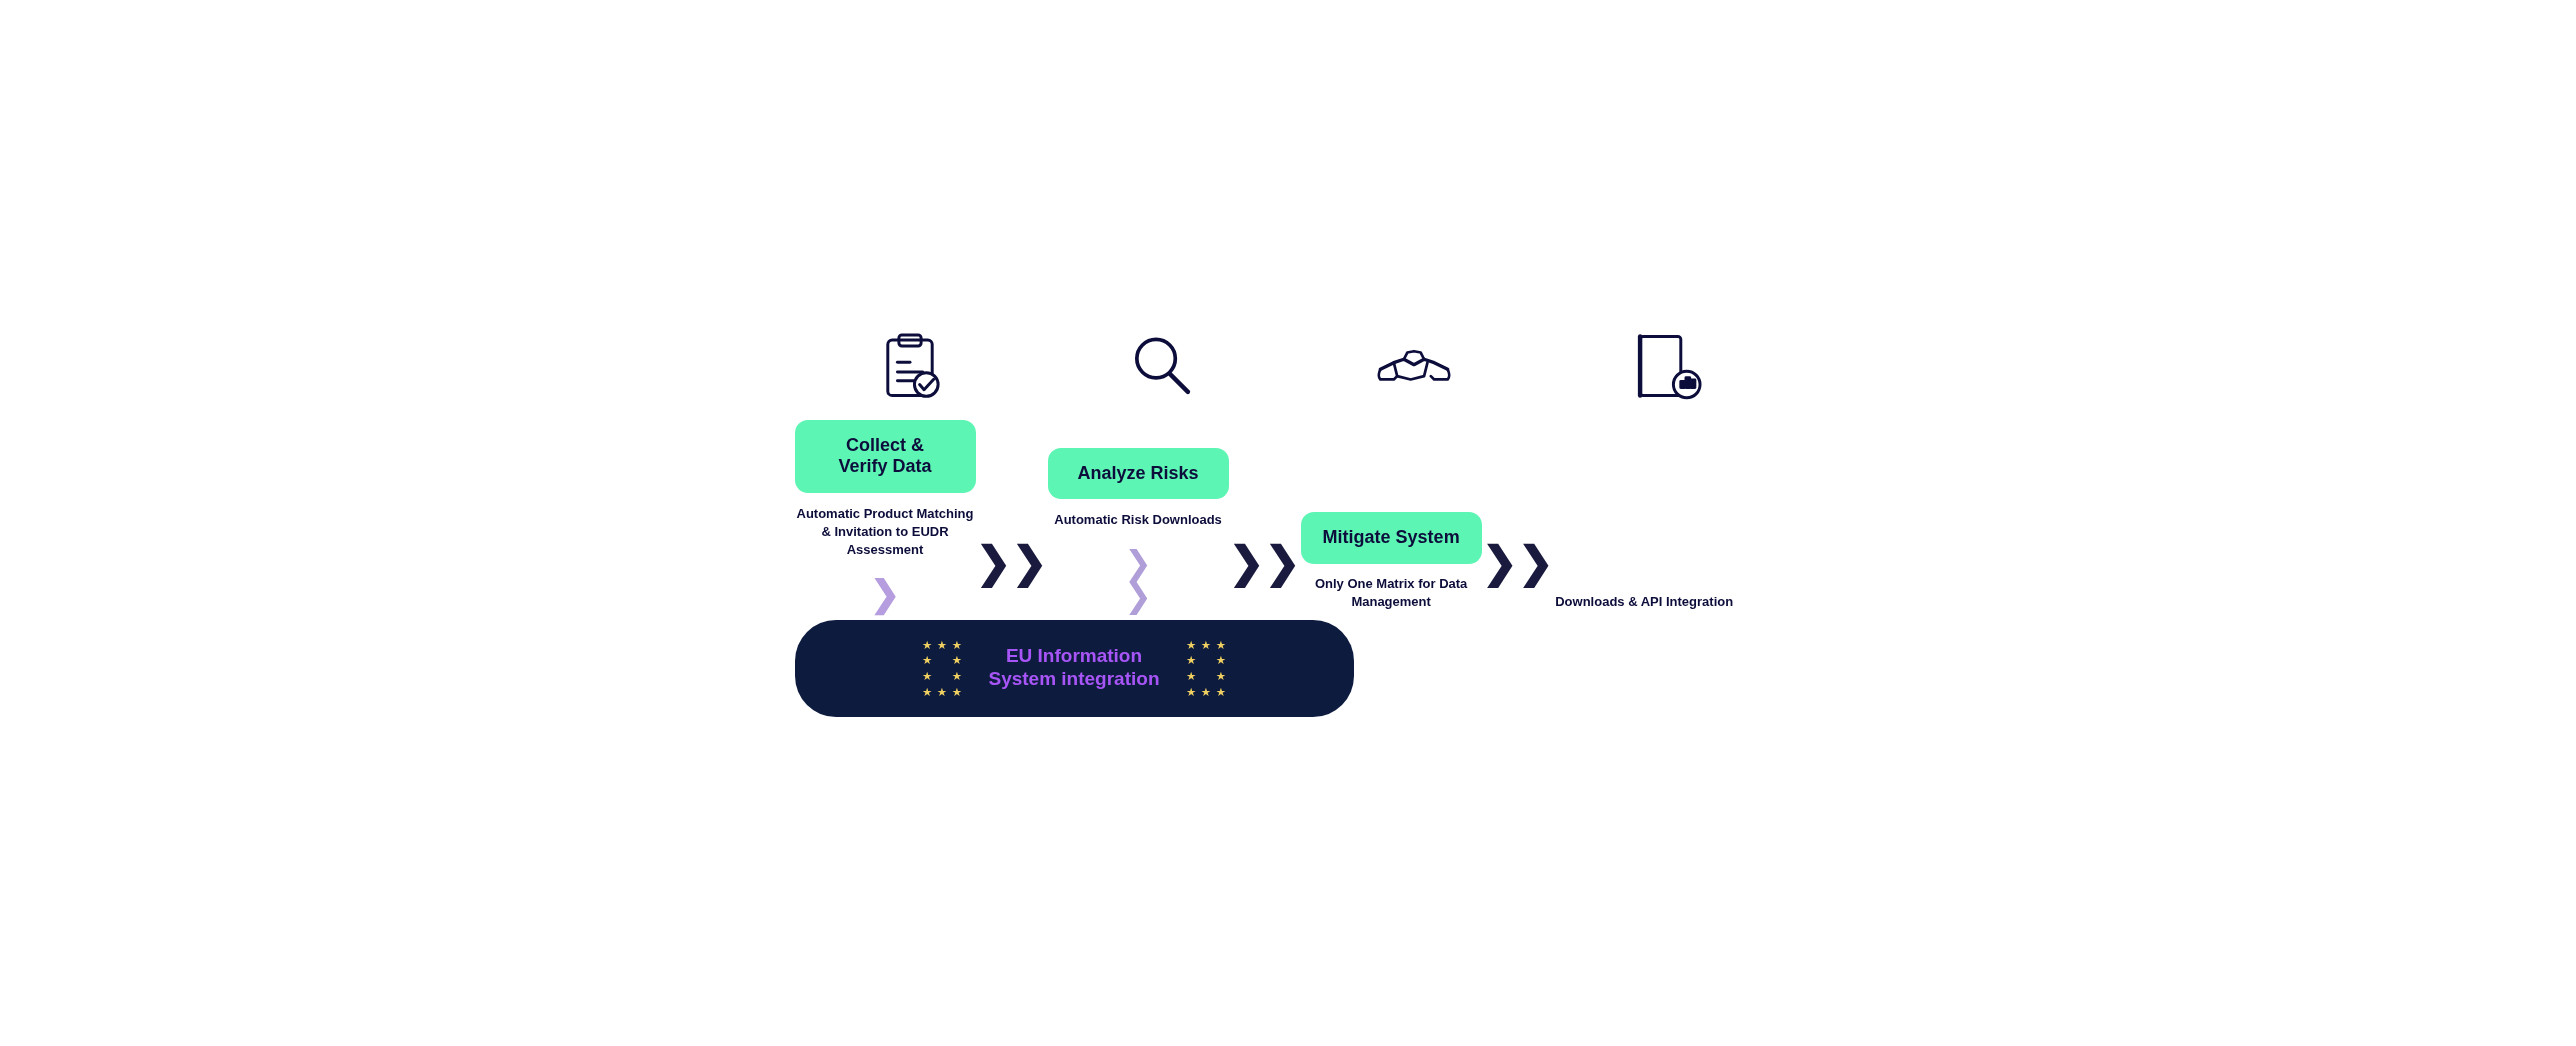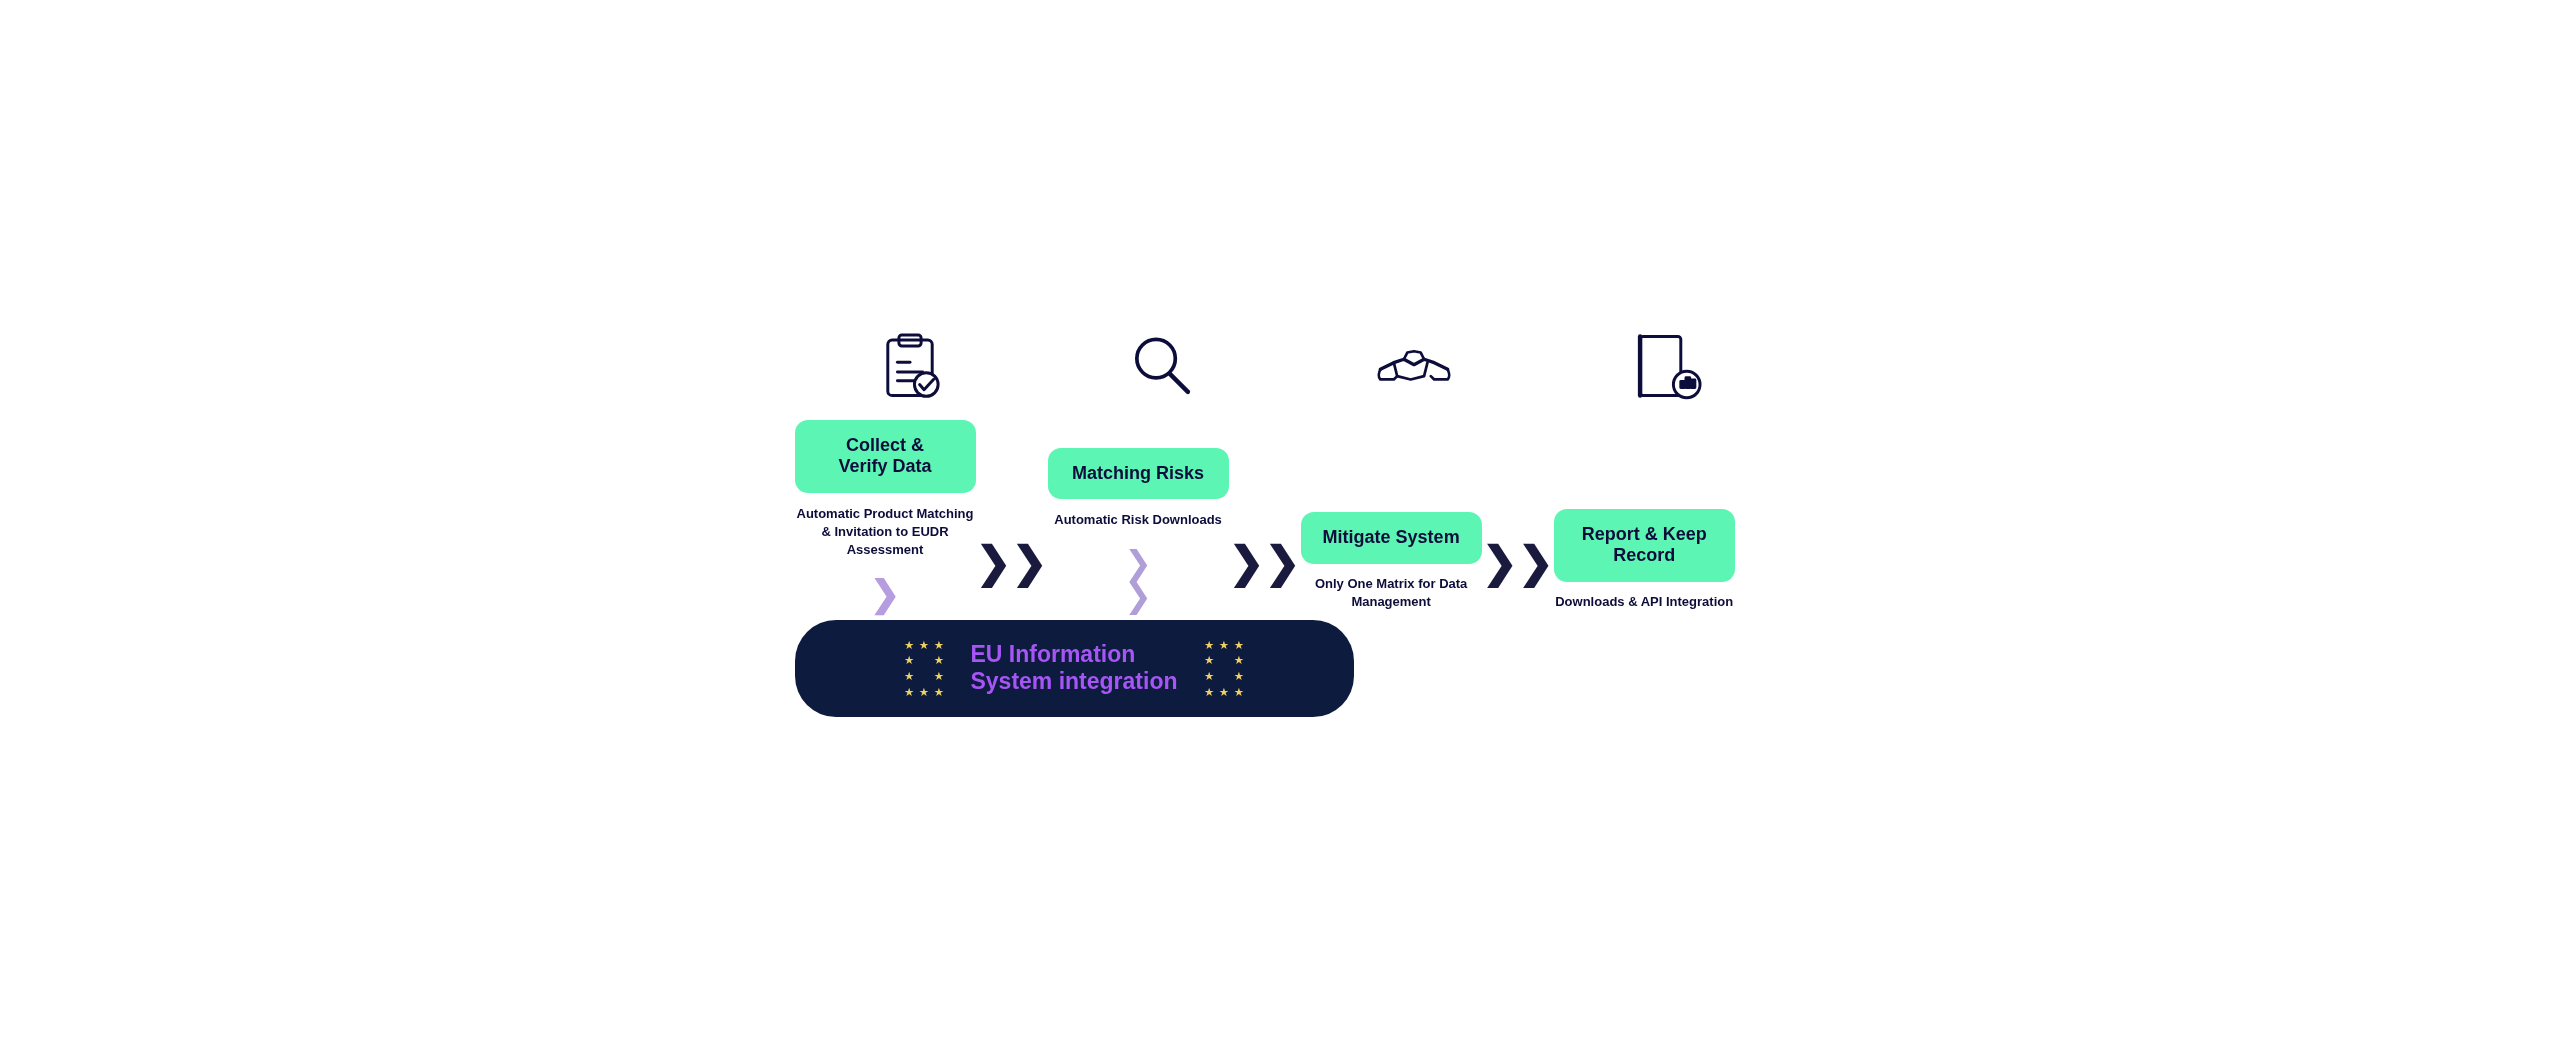--- a/index.html
+++ b/index.html
@@ -89,24 +89,24 @@
       display: flex;
       align-items: center;
       justify-content: center;
       padding: 18px 33px;
       gap: 25px;
       width: 559px;
       margin-top: 8.2px;
     }
 
     .eu-text {
-      font-size: 23px;
+      font-size: 19px;
       font-weight: 800;
       color: #a855f7;
-      text-align: left;
+      text-align: center;
       line-height: 1.2;
     }
 
     .bottom-section {
       display: flex;
       justify-content: flex-start;
       padding-left: 0;
       margin-top: 0;
     }
 
@@ -202,21 +202,21 @@
       <div class="down-chevron">❯</div>
     </div>
 
     <div class="arrow-double">
       <span style="font-size: 43px; color: #1a1a3e; font-weight: 900; display: flex; align-items: center;">
         ❯❯
       </span>
     </div>
 
     <div class="step-area">
-      <button class="step-btn">Matching Risks</button>
+      <button class="step-btn">Analyze Risks</button>
       <div class="step-desc">Automatic Risk Downloads</div>
       <div class="down-chevron-double">
         <span style="color:#b09ed9; font-size: 33px; line-height:1;">❯</span>
         <span style="color:#b09ed9; font-size: 33px; line-height:1;">❯</span>
       </div>
     </div>
 
     <div class="arrow-double">
       <span style="font-size: 43px; color: #1a1a3e; font-weight: 900; display: flex; align-items: center;">
         ❯❯
@@ -228,21 +228,20 @@
       <div class="step-desc">Only One Matrix for Data Management</div>
     </div>
 
     <div class="arrow-double">
       <span style="font-size: 43px; color: #1a1a3e; font-weight: 900; display: flex; align-items: center;">
         ❯❯
       </span>
     </div>
 
     <div class="step-area">
-      <button class="step-btn">Report &amp; Keep Record</button>
       <div class="step-desc">Downloads &amp; API Integration</div>
     </div>
 
   </div>
 
   <div class="bottom-section">
     <div class="eu-bar">
 
       <div style="display: flex; flex-direction: column; align-items: center;">
         <div style="display: grid; grid-template-columns: repeat(3, 1fr); gap: 1.6px; width: 43px;">

